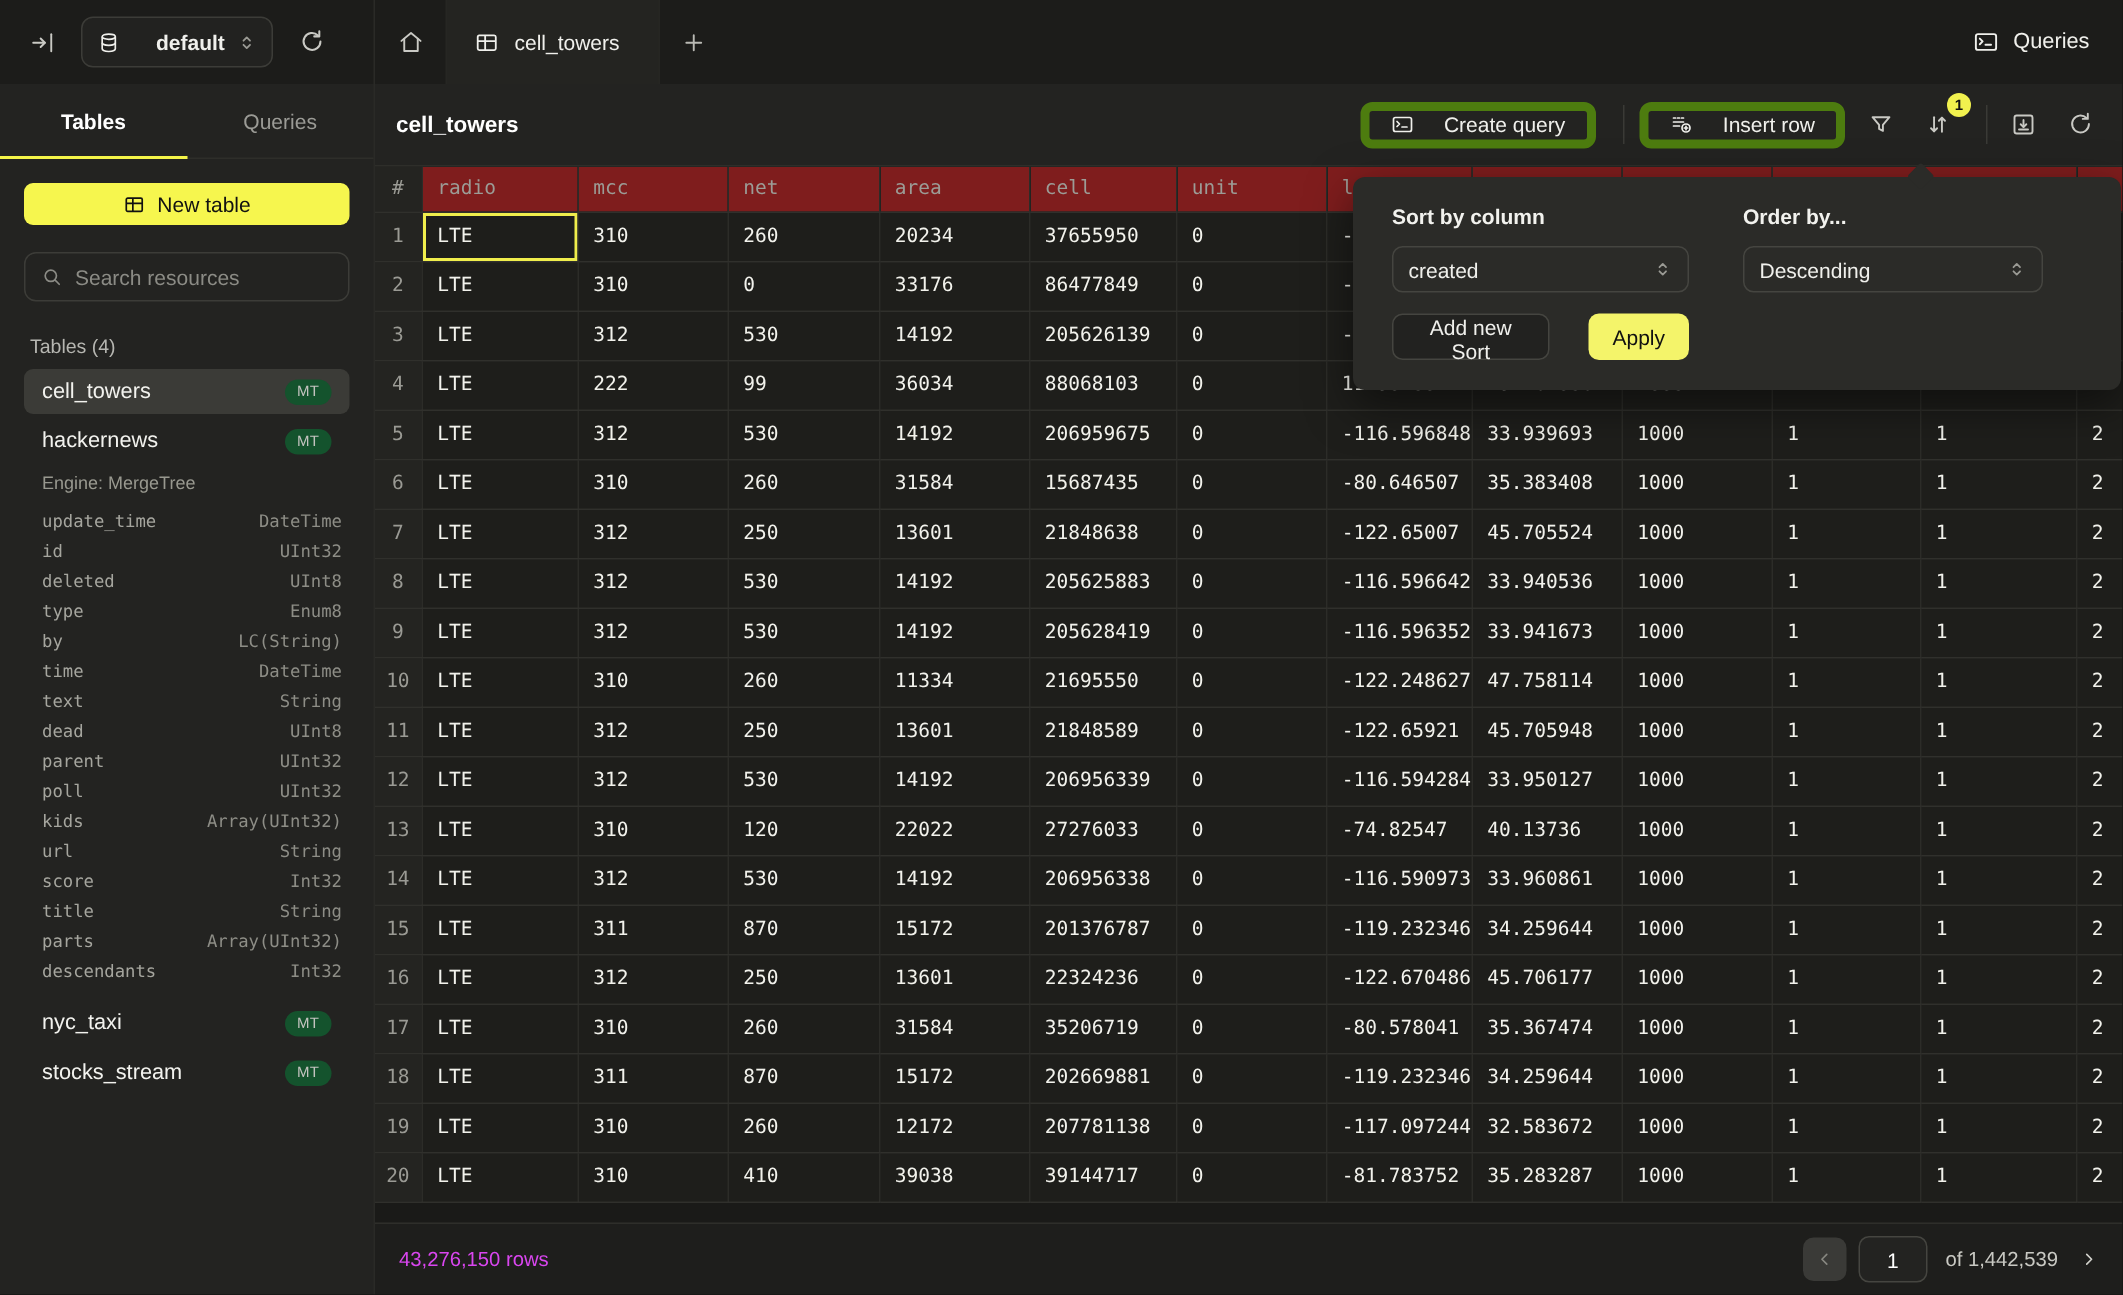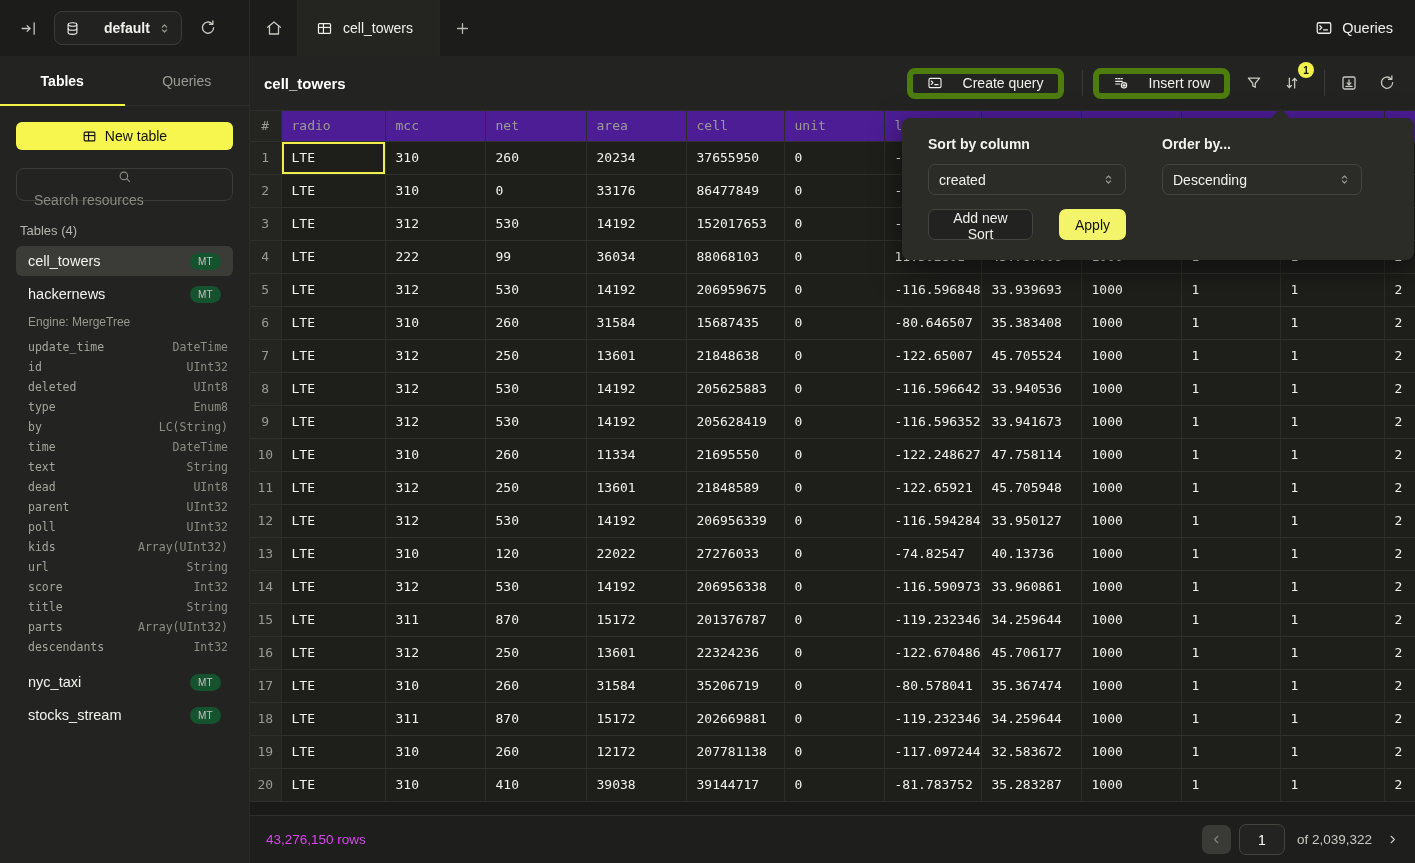--- a/index.html
+++ b/index.html
@@ -34,21 +34,21 @@
     display:flex; flex-direction:column; }
   .side-tabs { display:flex; height:50px; border-bottom:1px solid #2e2e2a; }
   .side-tab { flex:1; display:flex; align-items:center; justify-content:center; font-size:14px;
     color:#9b9b96; cursor:pointer; position:relative; }
   .side-tab.active { color:#ffffff; font-weight:600; }
   .side-tab.active::after { content:""; position:absolute; left:0; right:0; bottom:-1px; height:2.5px; background:#f4f448; }
   .side-body { padding:16px; overflow:hidden; }
   .new-table-btn { width:100%; height:28px; background:#f6f64e; color:#111; border:none; border-radius:6px;
     font-size:14px; font-weight:500; display:flex; align-items:center; justify-content:center; gap:8px; cursor:pointer; }
   .search-box { margin-top:18px; height:33px; border:1px solid #3c3c38; border-radius:8px;
-    display:flex; align-items:center; gap:8px; padding:0 10px; color:#8b8b85;flex-direction:column; }
+    display:flex; align-items:center; gap:8px; padding:0 10px; color:#8b8b85; }
   .search-box input { flex:1; background:transparent; border:none; outline:none; color:#d9d9d4;
     font-size:14px; font-family:"Liberation Sans", sans-serif; }
   .search-box input::placeholder { color:#8b8b85; }
   .side-section-label { margin:22px 0 8px 4px; font-size:13px; color:#b6b6b1; }
   .side-item { height:30px; display:flex; align-items:center; justify-content:space-between;
     padding:0 12px; border-radius:6px; cursor:pointer; margin-bottom:3px; }
   .side-item.active { background:#3b3b37; }
   .side-item .name { font-size:14.5px; color:#f2f2ee; font-weight:500; }
   .pill { background:#14532d; color:#c3c3bf; font-size:10px; font-weight:400; border-radius:9px;
     padding:3px 8px; letter-spacing:.3px; }
@@ -71,21 +71,21 @@
   .tool-icon { position:relative; margin-left:10px; }
   .badge { position:absolute; top:-7px; right:-8px; width:16px; height:16px; border-radius:50%;
     background:#f1f14e; color:#111; font-size:10px; font-weight:700; display:flex; align-items:center;
     justify-content:center; }
   .vdiv { width:1px; height:26px; background:#3a3a36; margin:0 10px 0 18px; }
 
   
   .grid-wrap { flex:1; overflow:hidden; }
   table.grid { border-collapse:collapse; table-layout:fixed; width:1415px;
     font-family:"DejaVu Sans Mono", monospace; font-size:13px; }
-  table.grid th { height:30px; background:#4c1d95; color:#9c9c96; font-weight:400; text-align:left;
+  table.grid th { height:30px; background:#7f1d1d; color:#9c9c96; font-weight:400; text-align:left;
     padding:0 10px; border-right:1px solid #2c2c28; border-bottom:1px solid #30302c; overflow:hidden; white-space:nowrap; }
   table.grid td { height:33px; background:#1e1e1b; color:#f2f2ec; padding:0 10px;
     border-right:1px solid #2c2c28; border-bottom:1px solid #30302c; overflow:hidden; white-space:nowrap; }
   table.grid td.rownum, table.grid th.rownum { background:#242421; color:#9a9a94; text-align:center; padding:0 4px; }
   td.selected { box-shadow:inset 0 0 0 2px #f0ee4c; }
 
   
   .popover { position:absolute; top:62px; right:1px; width:512px; background:#2b2b28;
     border-radius:8px; box-shadow:0 10px 30px rgba(0,0,0,.5); padding:18px 26px 20px; z-index:30; }
   .popover .caret { position:absolute; top:-7px; left:372px; width:13px; height:13px; background:#2b2b28;
@@ -446,21 +446,21 @@
               <td></td>
               <td></td>
               <td></td>
             </tr>
             <tr>
               <td class="rownum">3</td>
               <td>LTE</td>
               <td>312</td>
               <td>530</td>
               <td>14192</td>
-              <td>152017653</td>
+              <td>205626139</td>
               <td>0</td>
               <td>-1</td>
               <td></td>
               <td></td>
               <td></td>
               <td></td>
               <td></td>
             </tr>
             <tr>
               <td class="rownum">4</td>
@@ -768,21 +768,21 @@
       <span class="rowcount">43,276,150 rows</span>
       <span class="spacer"></span>
       <button class="pg-prev">
         <span>
           <svg width="13" height="13" viewBox="0 0 24 24" fill="none" stroke="currentColor" stroke-width="2" stroke-linecap="round" stroke-linejoin="round">
               <path d="M14.5 6 8.5 12l6 6"></path>
             </svg>
         </span>
       </button>
       <input class="pg-input" value="1" style="">
-      <span class="pg-of">of 2,039,322</span>
+      <span class="pg-of">of 1,442,539</span>
       <button class="pg-next">
         <span>
           <svg width="13" height="13" viewBox="0 0 24 24" fill="none" stroke="currentColor" stroke-width="2" stroke-linecap="round" stroke-linejoin="round">
               <path d="M9.5 6l6 6-6 6"></path>
             </svg>
         </span>
       </button>
     </div>
   </div>
 </div>

